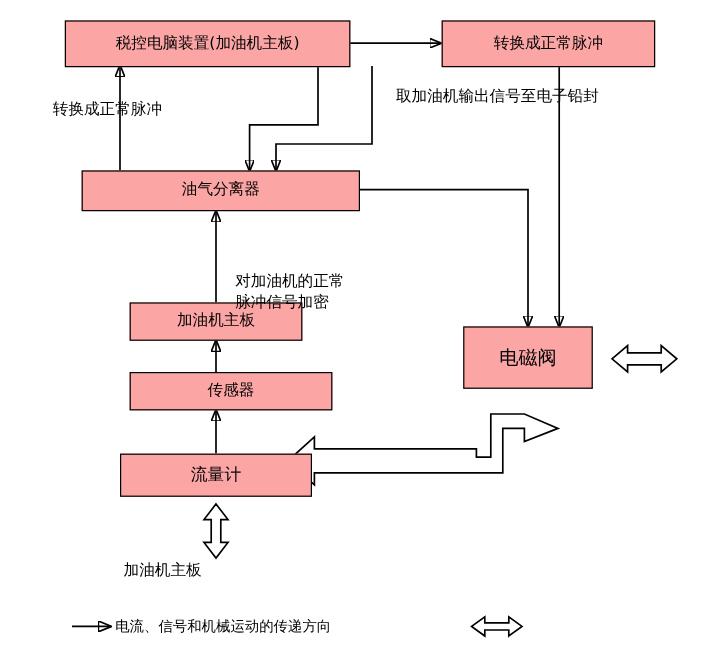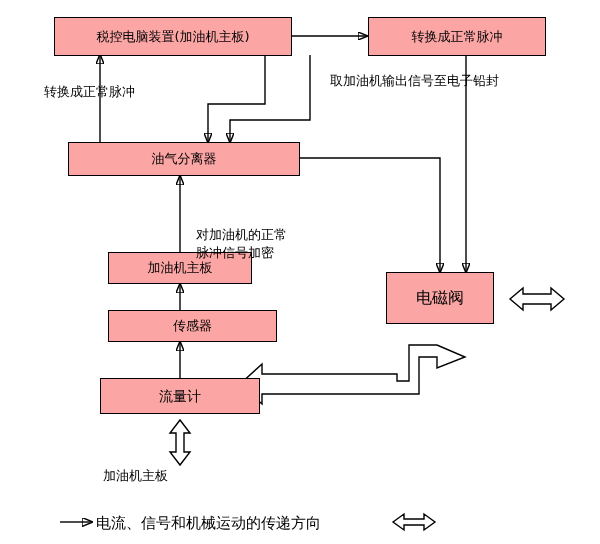--- a/index.html
+++ b/index.html
@@ -30,21 +30,21 @@
   }
   .label {
     position: absolute;
     font-size: 13px;
     color: #000000;
     line-height: 1.35;
     white-space: pre;
   }
   .legend-text {
     position: absolute;
-    font-size: 15px;
+    font-size: 12px;
     color: #000000;
     white-space: pre;
   }
   svg.lines {
     position: absolute;
     left: 0;
     top: 0;
     width: 600px;
     height: 544px;
     pointer-events: none;

